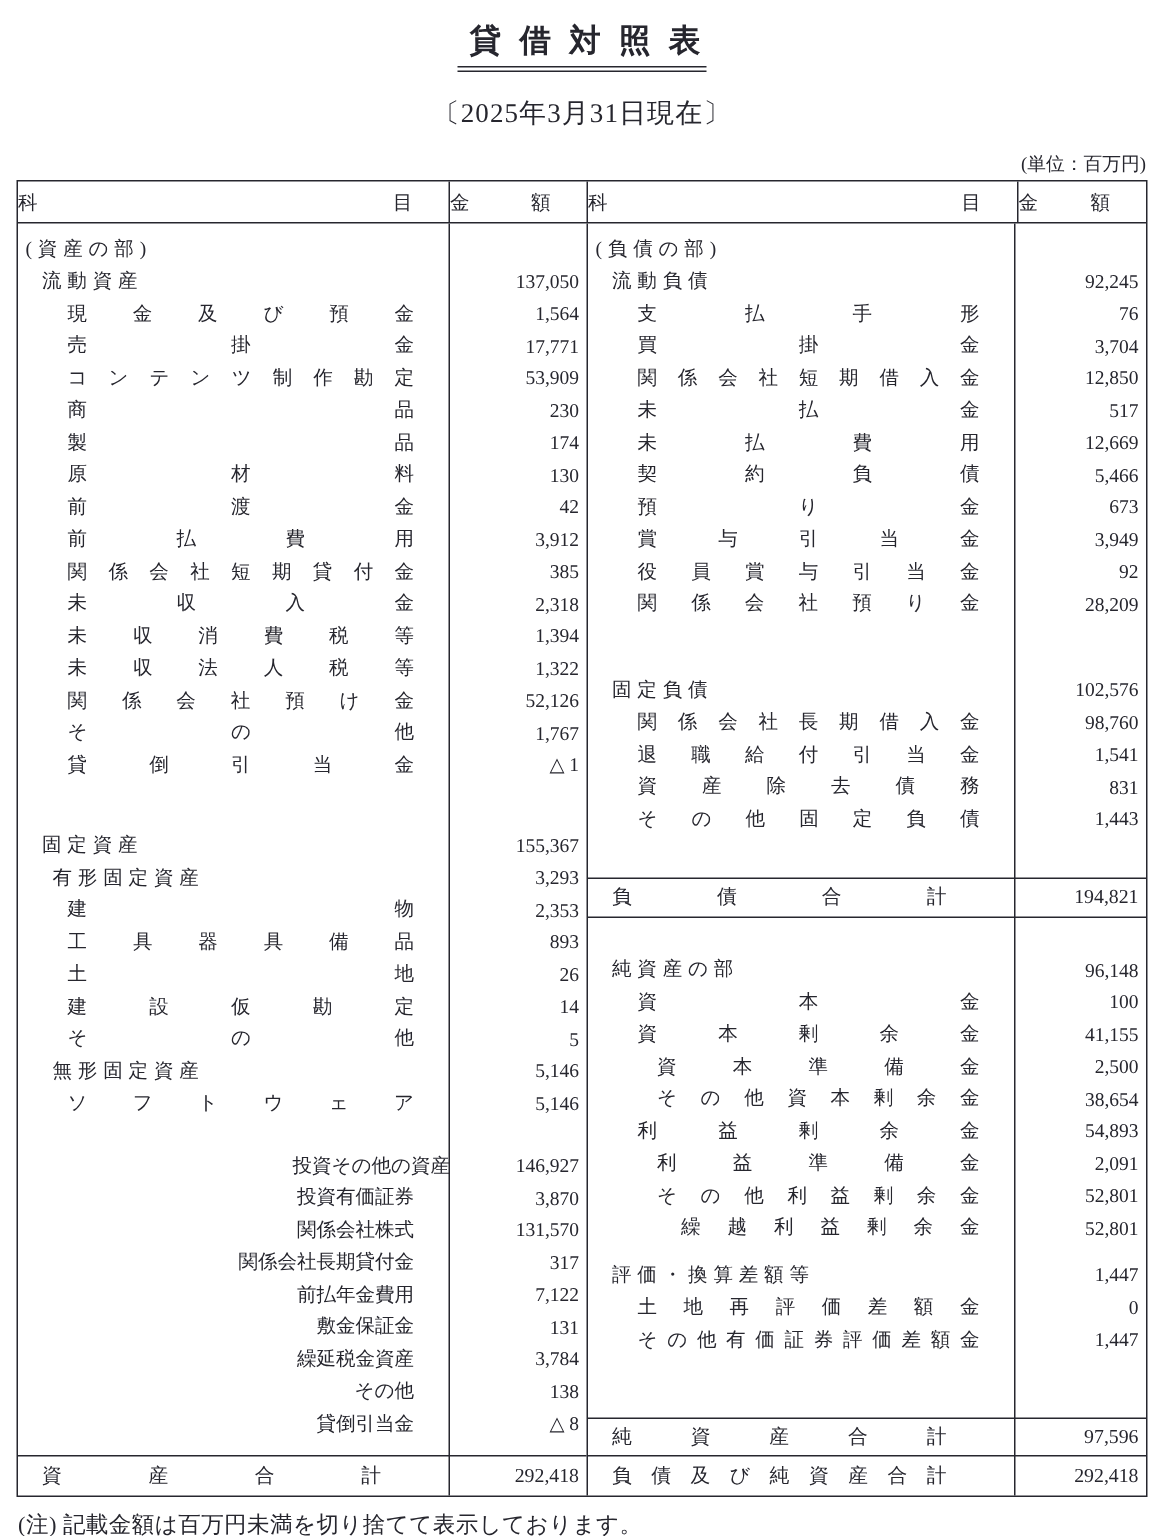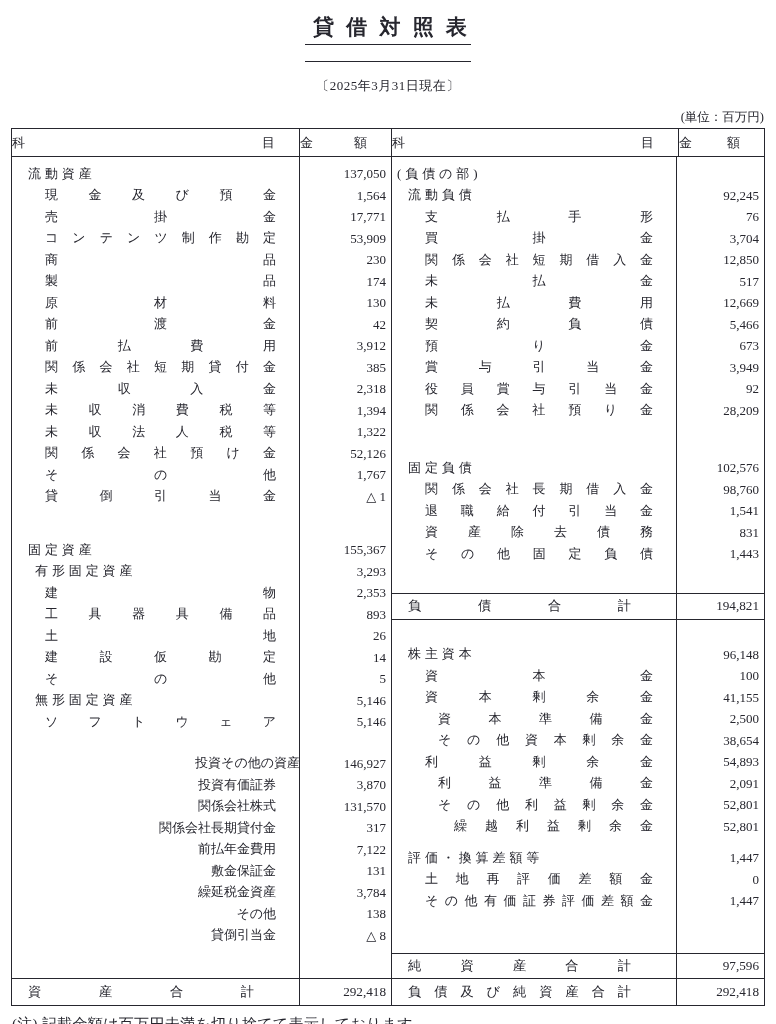--- a/index.html
+++ b/index.html
@@ -5,27 +5,27 @@
   html,body{margin:0;padding:0;background:#fff;}
   body{
     width:776px;height:1024px;overflow:hidden;
     font-family:"Liberation Serif","DejaVu Serif",serif;
     color:#26262e;
     -webkit-font-smoothing:antialiased;
   }
   .page{position:relative;width:776px;height:1024px;}
   
   .title-wrap{text-align:center;padding-top:13px;}
-  .title-u1{display:inline-block;border-bottom:1.6px solid #26262e;padding-bottom:16px;}
+  .title-u1{display:inline-block;border-bottom:1.6px solid #26262e;padding-bottom:2px;}
   .title-u2{display:inline-block;border-bottom:1.6px solid #26262e;padding-bottom:2px;}
   .title-text{
     font-size:21px;font-weight:bold;letter-spacing:0.58em;margin-right:-0.58em;
     display:inline-block;padding:0 4px 1px 8px;
   }
-  .date-wrap{text-align:center;margin-top:15px;font-size:13px;letter-spacing:0.04em;}
+  .date-wrap{text-align:center;margin-top:15px;font-size:18px;letter-spacing:0.04em;}
   .unit-wrap{width:752px;margin:14px auto 2px auto;text-align:right;font-size:12.5px;}
   
   .bs-table{
     width:752px;margin:0 auto;border:1.6px solid #26262e;
     font-size:13px;
   }
   .thead{display:flex;height:27px;border-bottom:1.5px solid #26262e;align-items:center;}
   .hname{width:287px;display:flex;justify-content:center;align-items:center;height:100%;border-right:1px solid #26262e;}
   .hamt{width:91px;display:flex;justify-content:center;align-items:center;height:100%;border-right:1px solid #26262e;}
   .hname.last{width:286px;}
@@ -107,20 +107,26 @@
             <span>額</span>
           </span>
         </div>
     </div>
 
     <div class="tbody">
 
       <div class="pane pane-left">
         <div class="sec mt6">
             <div class="trow">
+              <div class="ncell i0">
+                <span class="ls">(資産の部)</span>
+              </div>
+              <div class="acell"></div>
+            </div>
+            <div class="trow">
               <div class="ncell i1">
                 <span class="ls">流動資産</span>
               </div>
               <div class="acell">137,050</div>
             </div>
             <div class="trow">
               <div class="ncell i3">
                 <span class="jl">
                   <span>現</span>
                   <span>金</span>
@@ -713,21 +719,21 @@
                 <span>債</span>
                 <span>合</span>
                 <span>計</span>
               </span>
             </div>
           <div class="acell">194,821</div>
         </div>
         <div class="sec mt24">
             <div class="trow">
               <div class="ncell i1">
-                <span class="ls">株主資本</span>
+                <span class="ls">純資産の部</span>
               </div>
               <div class="acell">96,148</div>
             </div>
             <div class="trow">
               <div class="ncell i3">
                 <span class="jl">
                   <span>資</span>
                   <span>本</span>
                   <span>金</span>
                 </span>

